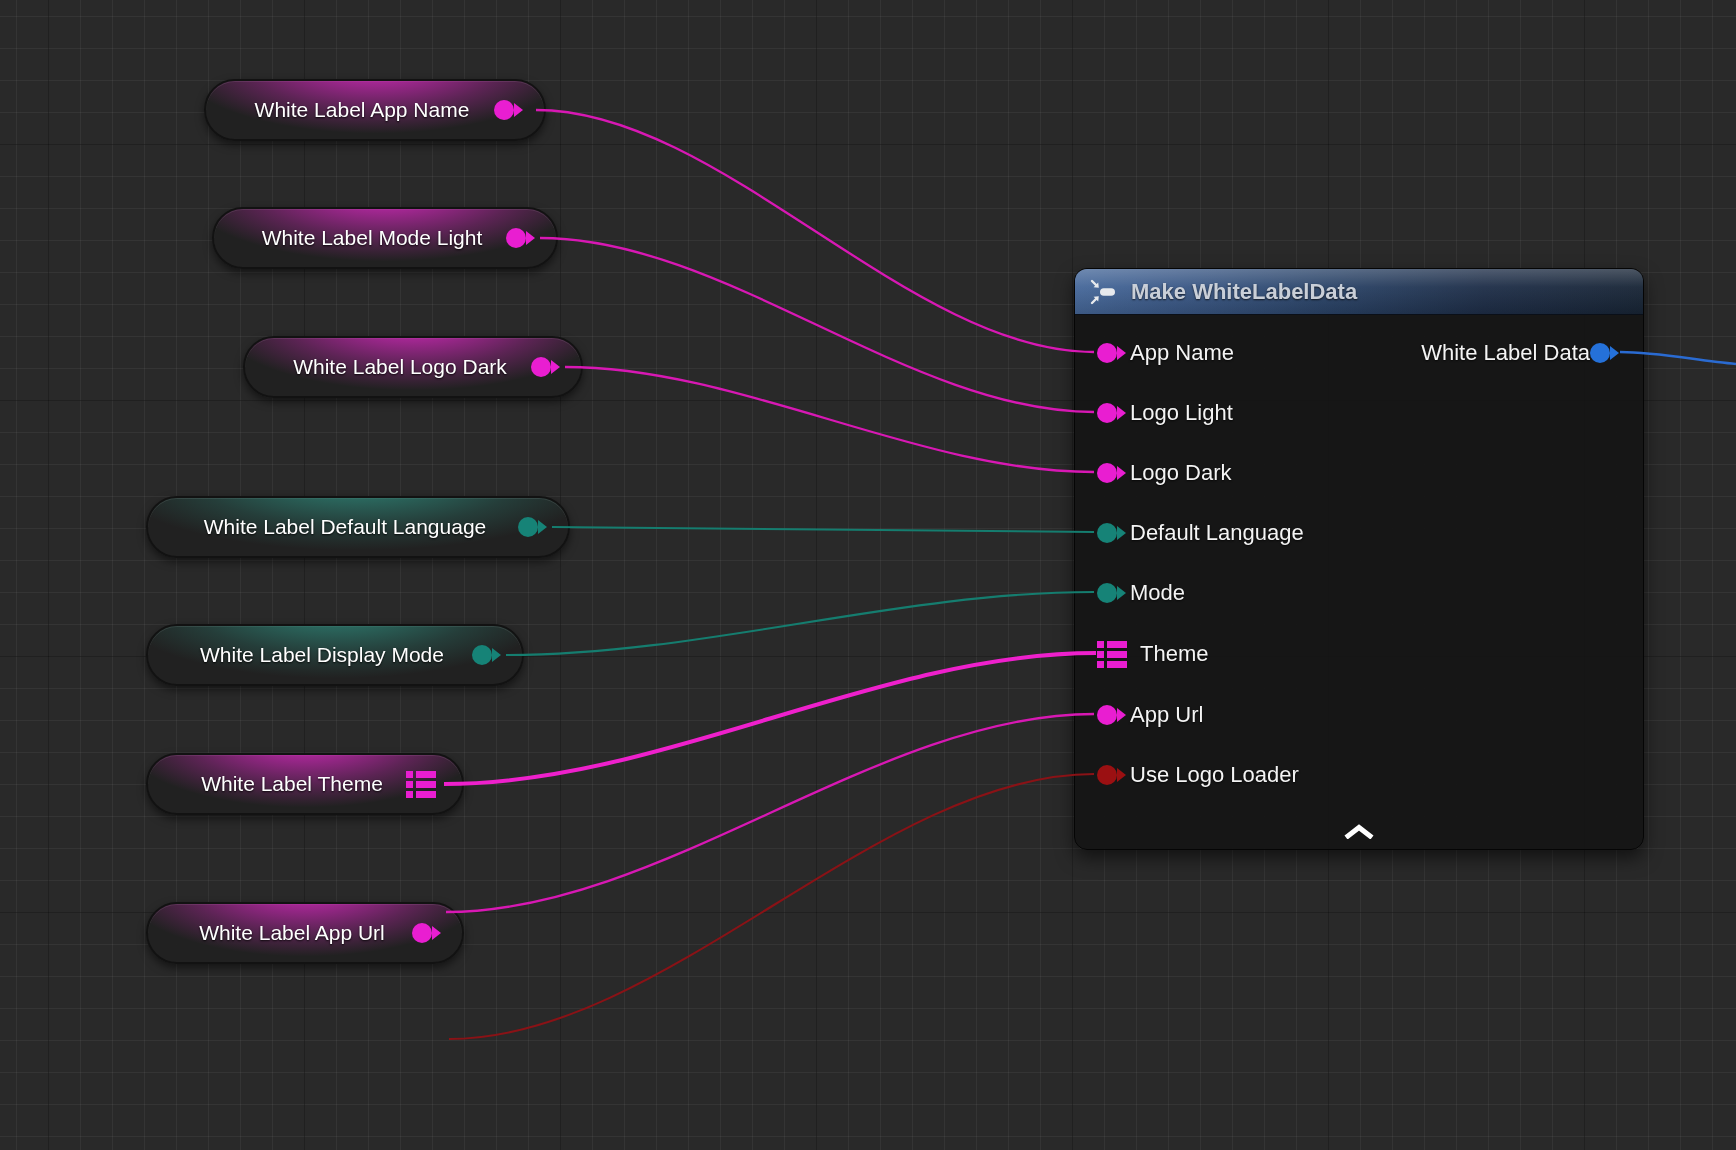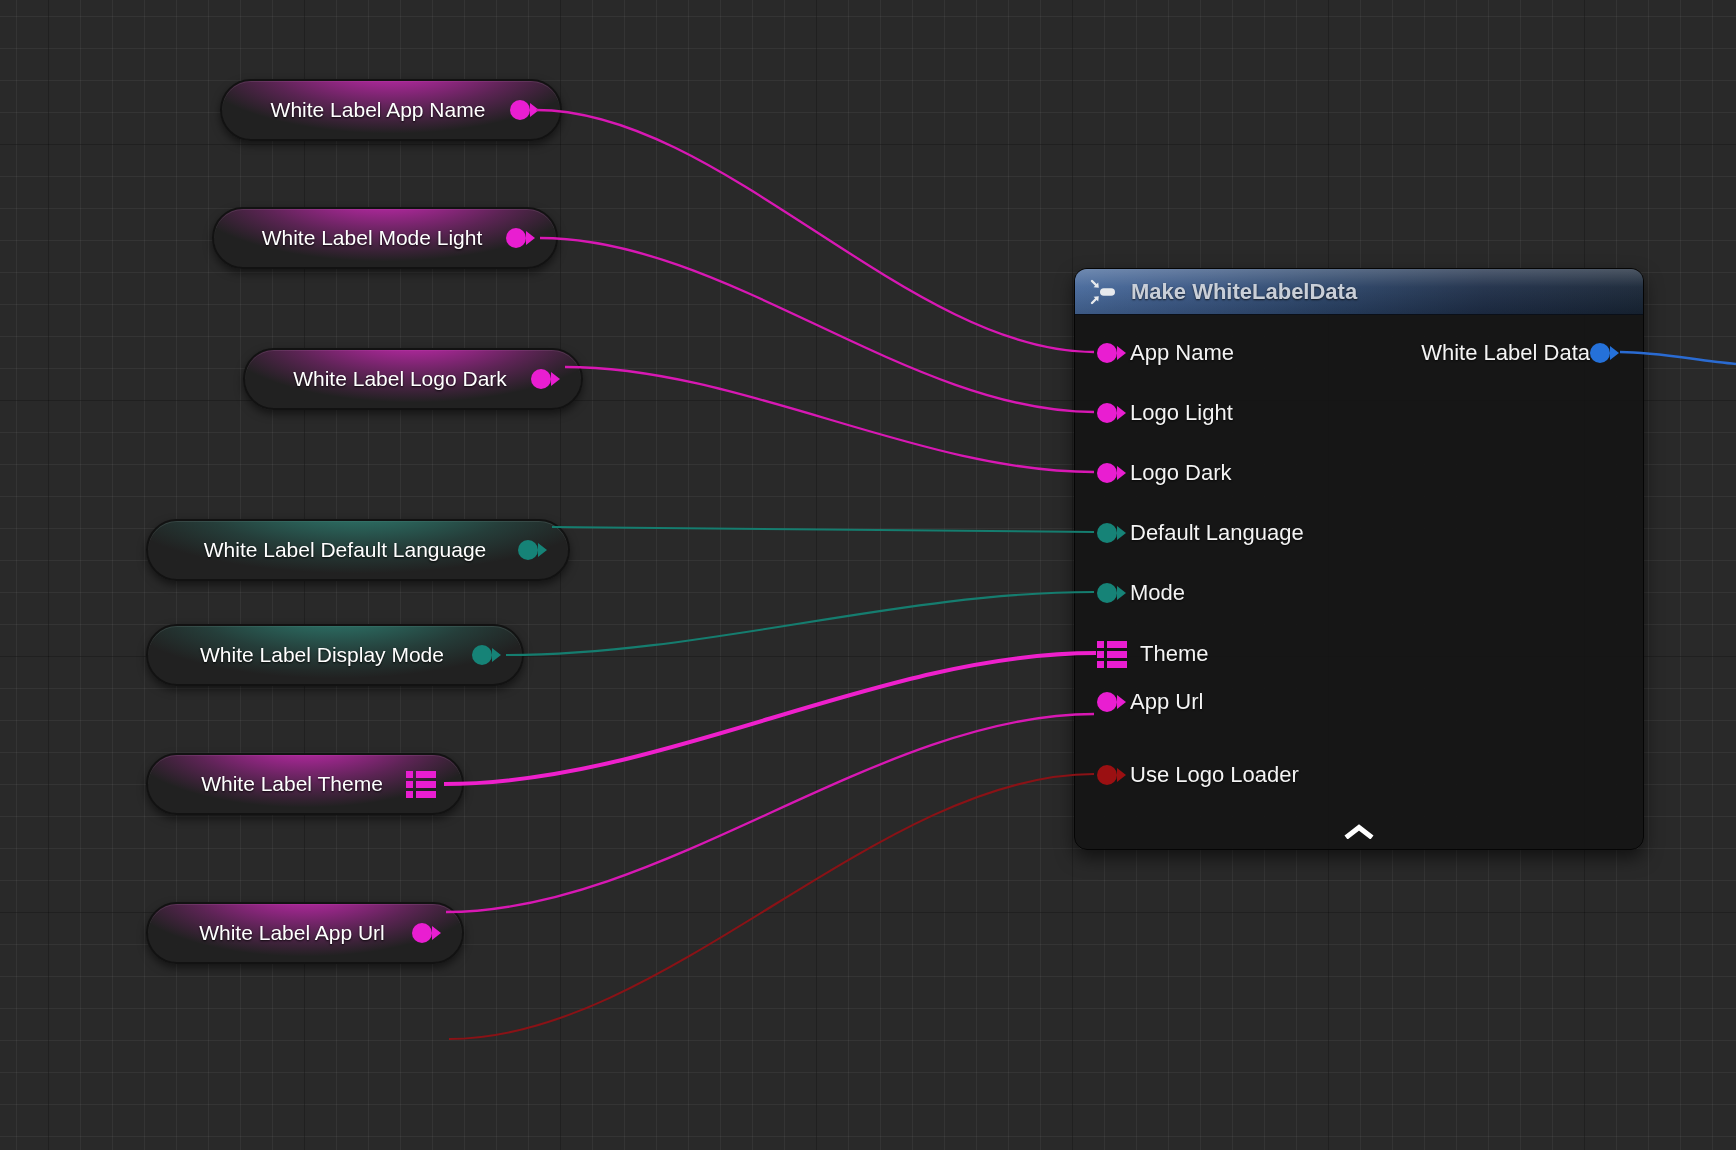--- a/index.html
+++ b/index.html
@@ -80,36 +80,36 @@
   .wire.pink-thick{stroke:#ee20cc;stroke-width:4;}
   .wire.teal{stroke:#157d6f;stroke-width:2.1;}
   .wire.red{stroke:#8a1216;stroke-width:2.1;}
   .wire.blue{stroke:#2a6bd2;stroke-width:2.5;}
 </style>
 </head>
 <body>
 
 <div class="canvas">
 
-  <div class="getter pink" style="left:220px;top:79px;width:342px">
+  <div class="getter pink" style="left:204px;top:79px;width:342px">
     <span class="glabel">White Label App Name</span>
     <span class="pin pink"></span>
   </div>
 
   <div class="getter pink" style="left:212px;top:207px;width:346px">
     <span class="glabel">White Label Mode Light</span>
     <span class="pin pink"></span>
   </div>
 
-  <div class="getter pink" style="left:243px;top:348px;width:340px">
+  <div class="getter pink" style="left:243px;top:336px;width:340px">
     <span class="glabel">White Label Logo Dark</span>
     <span class="pin pink"></span>
   </div>
 
-  <div class="getter teal" style="left:146px;top:519px;width:424px">
+  <div class="getter teal" style="left:146px;top:496px;width:424px">
     <span class="glabel">White Label Default Language</span>
     <span class="pin teal"></span>
   </div>
 
   <div class="getter teal" style="left:146px;top:624px;width:378px">
     <span class="glabel">White Label Display Mode</span>
     <span class="pin teal"></span>
   </div>
 
   <div class="getter pink" style="left:146px;top:753px;width:318px">
@@ -170,21 +170,21 @@
       <svg class="struct-icon" width="30" height="30" viewBox="0 0 30 30" fill="#e91ed1">
         <rect x="0" y="2" width="7" height="7"></rect>
           <rect x="10" y="2" width="20" height="7"></rect>
         <rect x="0" y="12" width="7" height="7"></rect>
           <rect x="10" y="12" width="20" height="7"></rect>
         <rect x="0" y="22" width="7" height="7"></rect>
           <rect x="10" y="22" width="20" height="7"></rect>
       </svg>
       <span class="plabel">Theme</span>
     </div>
-    <div class="pinrow" style="top:416px">
+    <div class="pinrow" style="top:429px">
       <span class="pin pink"></span>
       <span class="plabel">App Url</span>
     </div>
     <div class="pinrow" style="top:489px">
       <span class="pin red"></span>
       <span class="plabel">Use Logo Loader</span>
     </div>
 
     <div class="outrow" style="top:67px">
       <span class="plabel">White Label Data</span>

